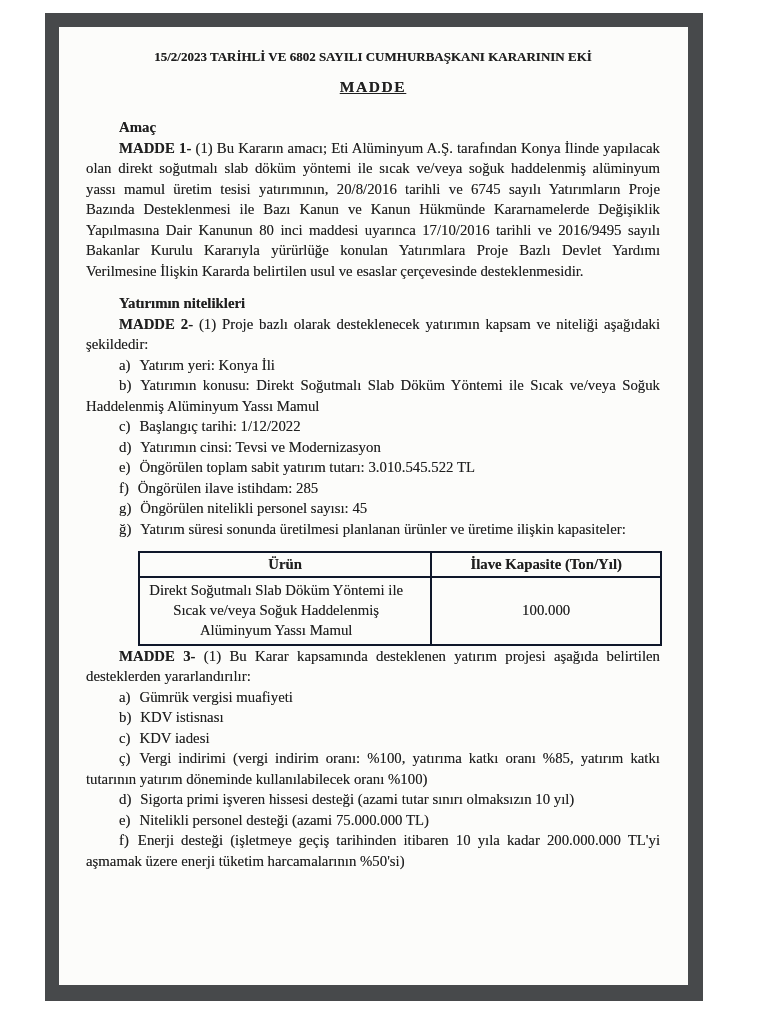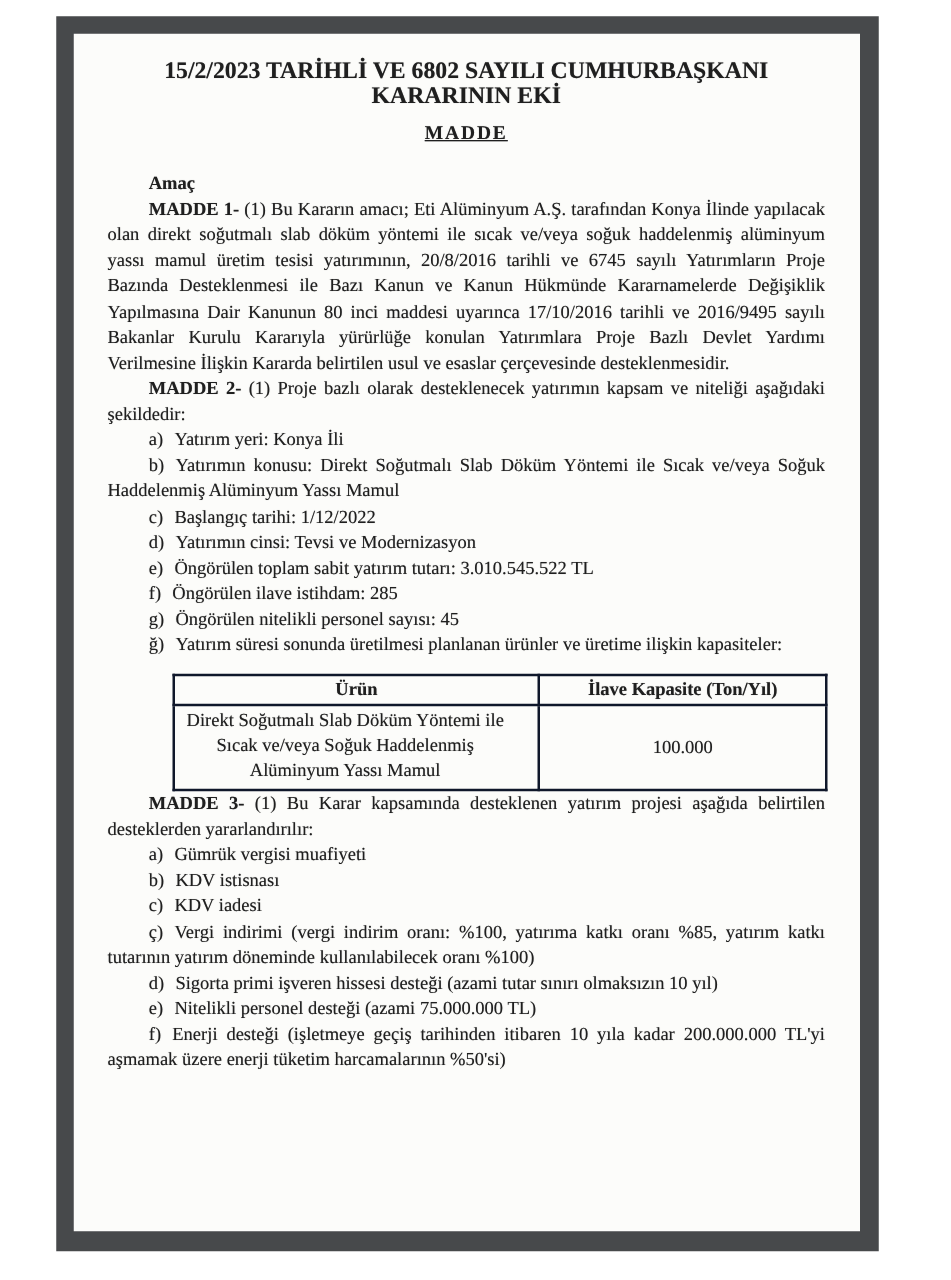--- a/index.html
+++ b/index.html
@@ -34,21 +34,21 @@
     box-sizing: border-box;
     padding: 18px 28px 0 27px;
     color: #1f1f1f;
     font-size: 14.8px;
     line-height: 20.5px;
     text-shadow: 0 0 0.6px rgba(40,40,40,0.55);
   }
   .doc-title {
     text-align: center;
     font-weight: bold;
-    font-size: 19px;
+    font-size: 13px;
     line-height: 20px;
     margin: 2px 4px 0 4px;
   }
   .doc-subtitle {
     text-align: center;
     font-weight: bold;
     font-size: 15.6px;
     line-height: 20px;
     margin-top: 10px;
     letter-spacing: 1.5px;
@@ -107,20 +107,21 @@
     <div class="paper">
 
       <div class="doc-title">15/2/2023 TARİHLİ VE 6802 SAYILI CUMHURBAŞKANI KARARININ EKİ</div>
       <div class="doc-subtitle">
         <span>MADDE</span>
       </div>
 
       <p class="heading h-amac">Amaç</p>
       <p class="para"><b>MADDE 1-</b><span> (1) Bu Kararın amacı; Eti Alüminyum A.Ş. tarafından Konya İlinde yapılacak olan direkt soğutmalı slab döküm yöntemi ile sıcak ve/veya soğuk haddelenmiş alüminyum yassı mamul üretim tesisi yatırımının, 20/8/2016 tarihli ve 6745 sayılı Yatırımların Proje Bazında Desteklenmesi ile Bazı Kanun ve Kanun Hükmünde Kararnamelerde Değişiklik Yapılmasına Dair Kanunun 80 inci maddesi uyarınca 17/10/2016 tarihli ve 2016/9495 sayılı Bakanlar Kurulu Kararıyla yürürlüğe konulan Yatırımlara Proje Bazlı Devlet Yardımı Verilmesine İlişkin Kararda belirtilen usul ve esaslar çerçevesinde desteklenmesidir.</span></p>
 
+      <p class="heading h-gap">Yatırımın nitelikleri</p>
       <p class="para"><b>MADDE 2-</b><span> (1) Proje bazlı olarak desteklenecek yatırımın kapsam ve niteliği aşağıdaki şekildedir:</span></p>
 
       <p class="item"><span class="item-label">a)</span><span>Yatırım yeri: Konya İli</span></p>
       <p class="item"><span class="item-label">b)</span><span>Yatırımın konusu: Direkt Soğutmalı Slab Döküm Yöntemi ile Sıcak ve/veya Soğuk Haddelenmiş Alüminyum Yassı Mamul</span></p>
       <p class="item"><span class="item-label">c)</span><span>Başlangıç tarihi: 1/12/2022</span></p>
       <p class="item"><span class="item-label">d)</span><span>Yatırımın cinsi: Tevsi ve Modernizasyon</span></p>
       <p class="item"><span class="item-label">e)</span><span>Öngörülen toplam sabit yatırım tutarı: 3.010.545.522 TL</span></p>
       <p class="item"><span class="item-label">f)</span><span>Öngörülen ilave istihdam: 285</span></p>
       <p class="item"><span class="item-label">g)</span><span>Öngörülen nitelikli personel sayısı: 45</span></p>
       <p class="item"><span class="item-label">ğ)</span><span>Yatırım süresi sonunda üretilmesi planlanan ürünler ve üretime ilişkin kapasiteler:</span></p>

